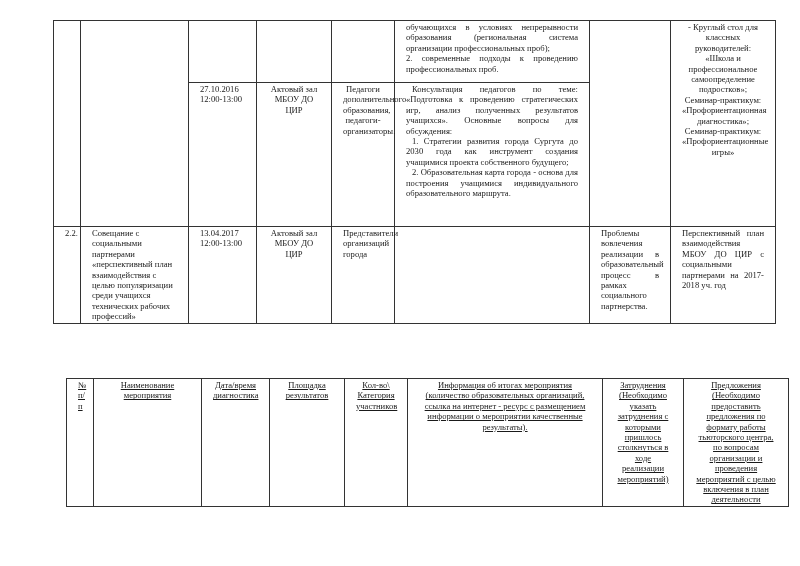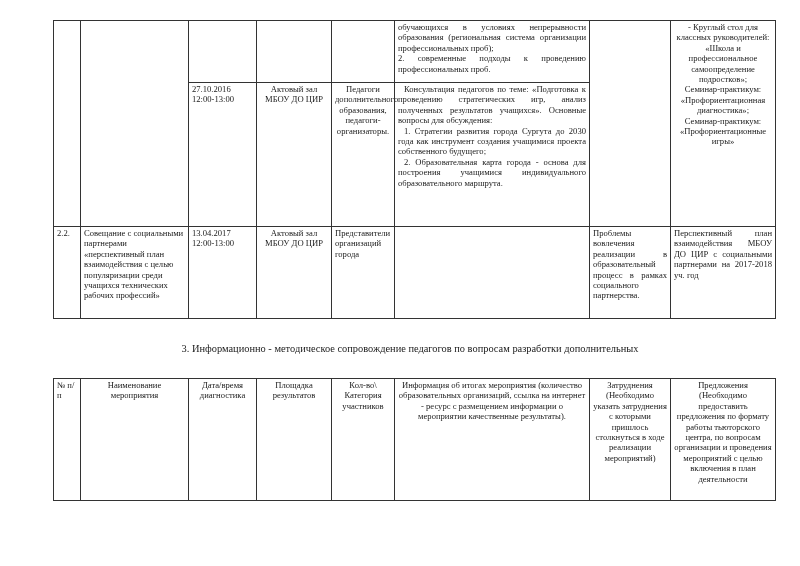--- a/index.html
+++ b/index.html
@@ -1,22 +1,22 @@
 <!DOCTYPE html>
 <html><head>
   <meta charset="utf-8">
   <style>
     html, body { margin: 0; padding: 0; background: #ffffff; }
     body { width: 800px; height: 566px; position: relative; overflow: hidden;
       font-family: "Liberation Serif", "DejaVu Serif", serif; color: #1a1a1a; }
     table { border-collapse: collapse; position: absolute; table-layout: fixed; }
-    td, th { border: 1px solid #333; vertical-align: top; padding: 1px 3px;
+    td, th { border: 1px solid #333; vertical-align: top; padding: 1px 11px;
       font-size: 8.6px; line-height: 10.4px; font-weight: normal; }
     #t1 { left: 53px; top: 20px; width: 722px; }
-    #t2 { left: 53px; top: 378px; width: 722px; }
+    #t2 { left: 66px; top: 378px; width: 722px; text-decoration: underline; }
     .c { text-align: center; margin-top: 32px; }
     .j { text-align: justify; }
     .pre { white-space: pre-line; }
     .heading { position: absolute; left: 60px; top: 342px; width: 700px; text-align: center;
       font-size: 10.4px; line-height: 13px; }
   </style>
 </head>
 <body>
 
 <table id="t1">
@@ -64,21 +64,20 @@
     <td class="c">Актовый зал МБОУ ДО ЦИР</td>
     <td>Представители организаций города</td>
     <td></td>
     <td class="j">Проблемы вовлечения реализации в образовательный процесс в рамках социального партнерства.</td>
     <td class="j">Перспективный план взаимодействия МБОУ ДО ЦИР с социальными партнерами на 2017-2018 уч. год</td>
   </tr>
 </tbody>
   </table>
 
 <div class="heading">
-  <div>3.   Информационно - методическое сопровождение педагогов по вопросам разработки дополнительных</div>
 </div>
 
 <table id="t2">
   <colgroup>
     <col style="width:27px">
       <col style="width:108px">
       <col style="width:68px">
       <col style="width:75px">
     <col style="width:63px">
       <col style="width:195px">

